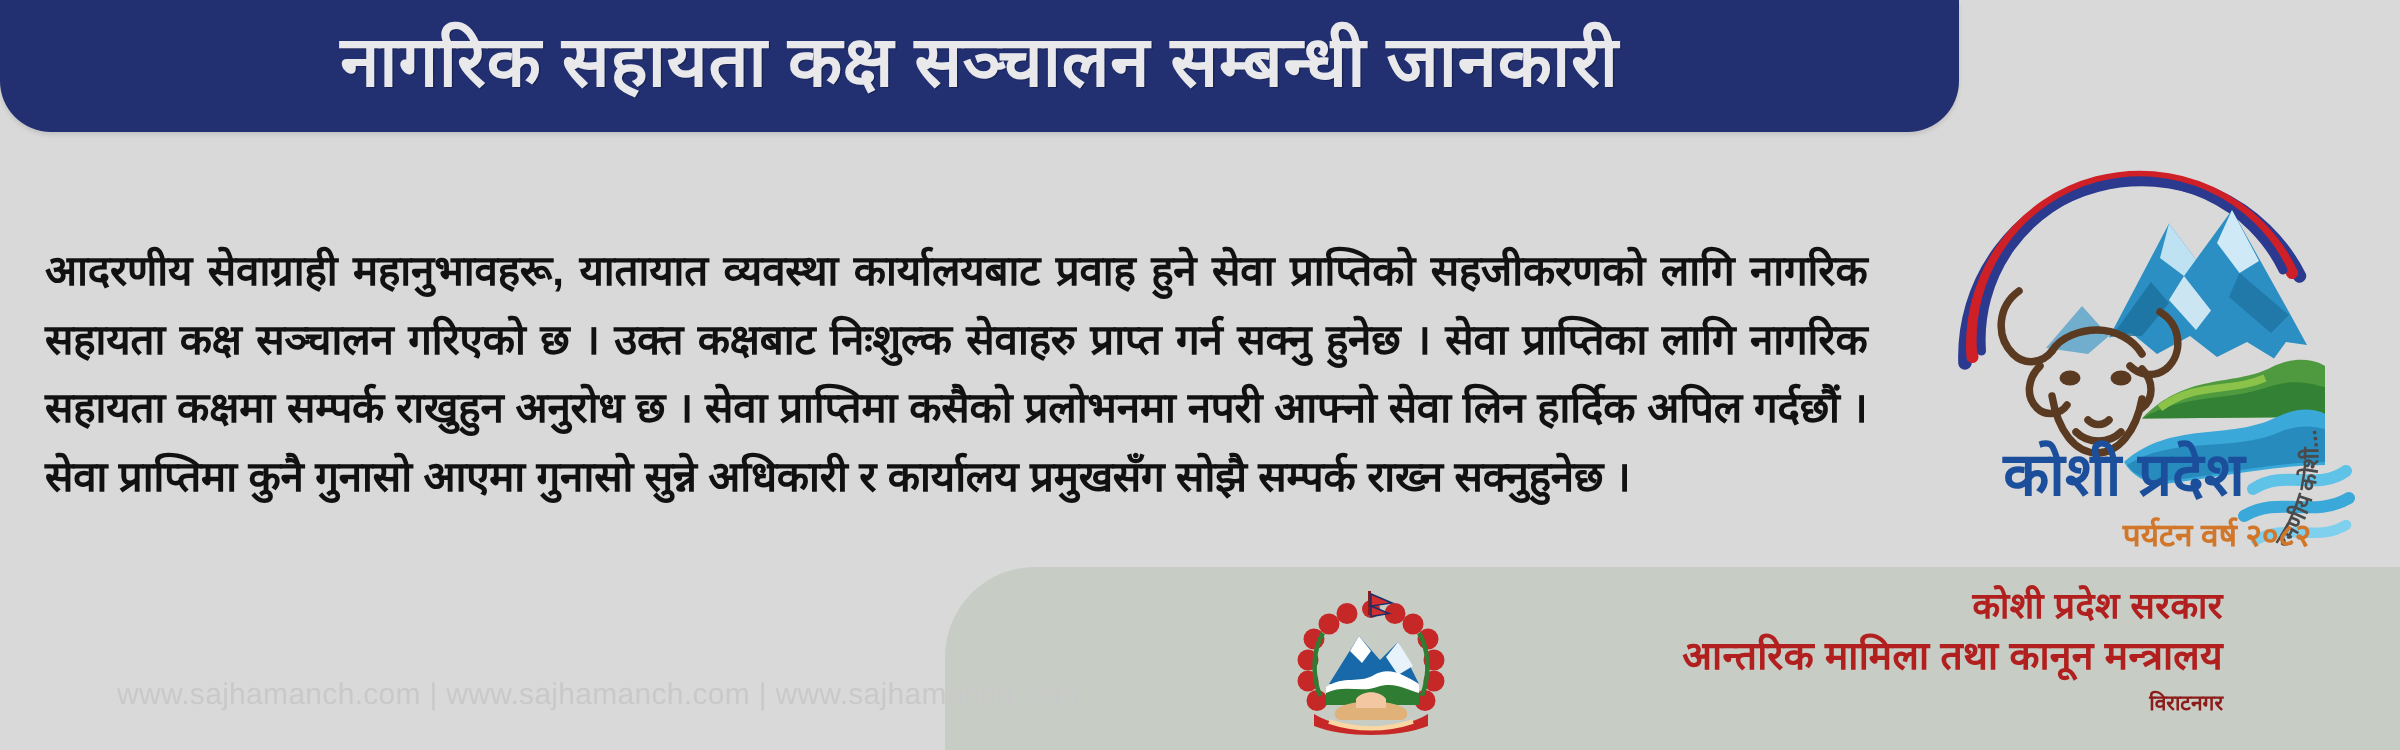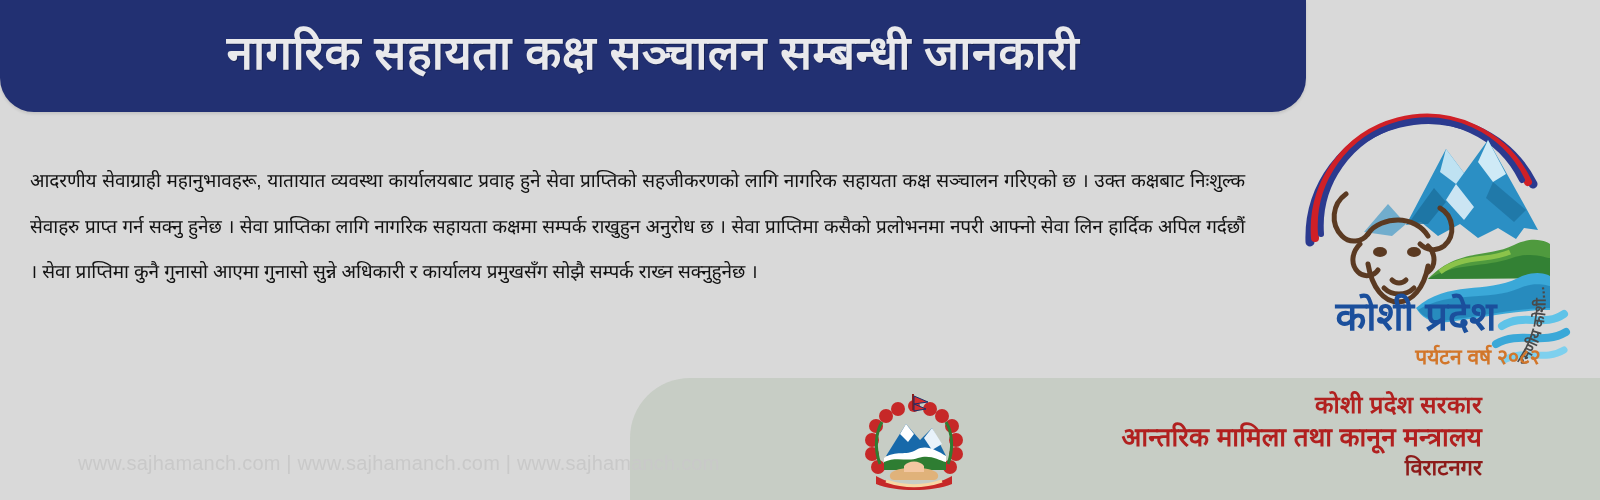--- a/index.html
+++ b/index.html
@@ -7,21 +7,21 @@
     width:1600px; height:500px;
     background:#d8d8d8;
     font-family:"Liberation Sans", sans-serif;
     overflow:hidden;
     position:relative;
   }
   #notice { position:relative; width:1600px; height:500px; background:#d9d9d9; }
 
   
   .title-banner {
-    position:absolute; left:0; top:0; width:1306px; height:112px;
+    position:absolute; left:0; top:0; width:1306px; height:88px;
     background:#223072;
     border-bottom-left-radius:34px;
     border-bottom-right-radius:34px;
     box-shadow:0 2px 3px rgba(0,0,0,.10);
     display:flex; align-items:center; justify-content:center;
   }
   .title-text {
     color:#e9e9ec;
     font-size:47px;
     font-weight:bold;
@@ -37,22 +37,22 @@
   .footer-panel {
     position:absolute; left:630px; top:378px; width:970px; height:122px;
     background:#c7cdc5;
     border-top-left-radius:60px;
   }
 
   
   .body-copy {
     position:absolute; left:30px; top:158px; width:1215px;
     color:#111;
-    font-size:19px;
-    font-weight:normal;
+    font-size:28px;
+    font-weight:bold;
     line-height:45.5px;
     text-align:justify;
     text-align-last:left;
     letter-spacing:-0.1px;
   }
 
   
   .watermark {
     position:absolute; left:78px; top:452px;
     font-size:20px; color:#c9c9c9;
@@ -65,21 +65,21 @@
 
   
   .ministry { position:absolute; left:862px; top:390px; width:620px; height:104px; }
   .emblem { position:absolute; left:0; top:2px; width:104px; height:100px; }
   .ministry-lines {
     position:absolute; left:120px; top:0px; width:500px;
     text-align:right; color:#b1201f;
   }
   .m-line1 { font-size:24px; font-weight:bold; line-height:30px; letter-spacing:.3px; }
   .m-line2 { font-size:26px; font-weight:bold; line-height:34px; letter-spacing:.2px; }
-  .m-line3 { font-size:22px; font-weight:bold; line-height:28px; color:#8d1b1a; }
+  .m-line3 { font-size:14px; font-weight:bold; line-height:28px; color:#8d1b1a; }
 </style>
 </head>
 <body>
 
 <div id="notice">
 
   <div class="footer-panel"></div>
 
   <div class="title-banner">
     <div class="title-text">नागरिक सहायता कक्ष सञ्चालन सम्बन्धी जानकारी</div>

